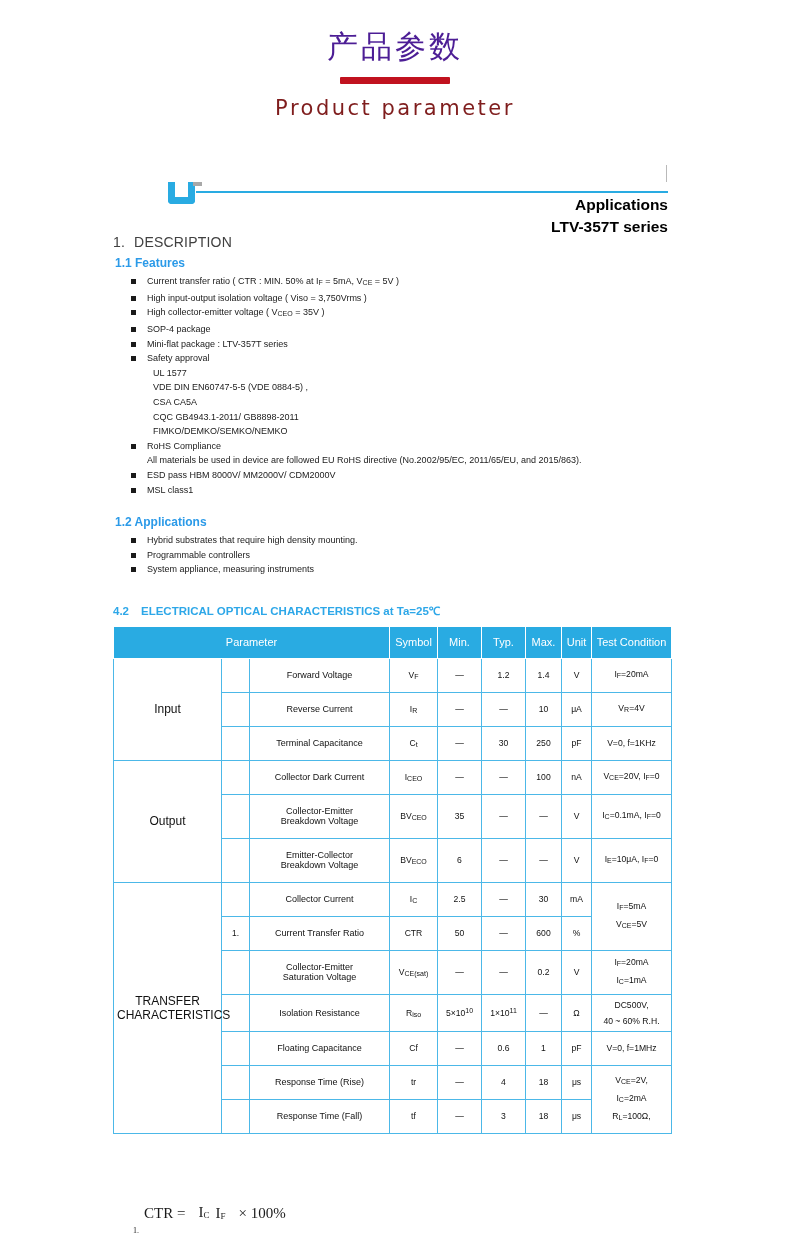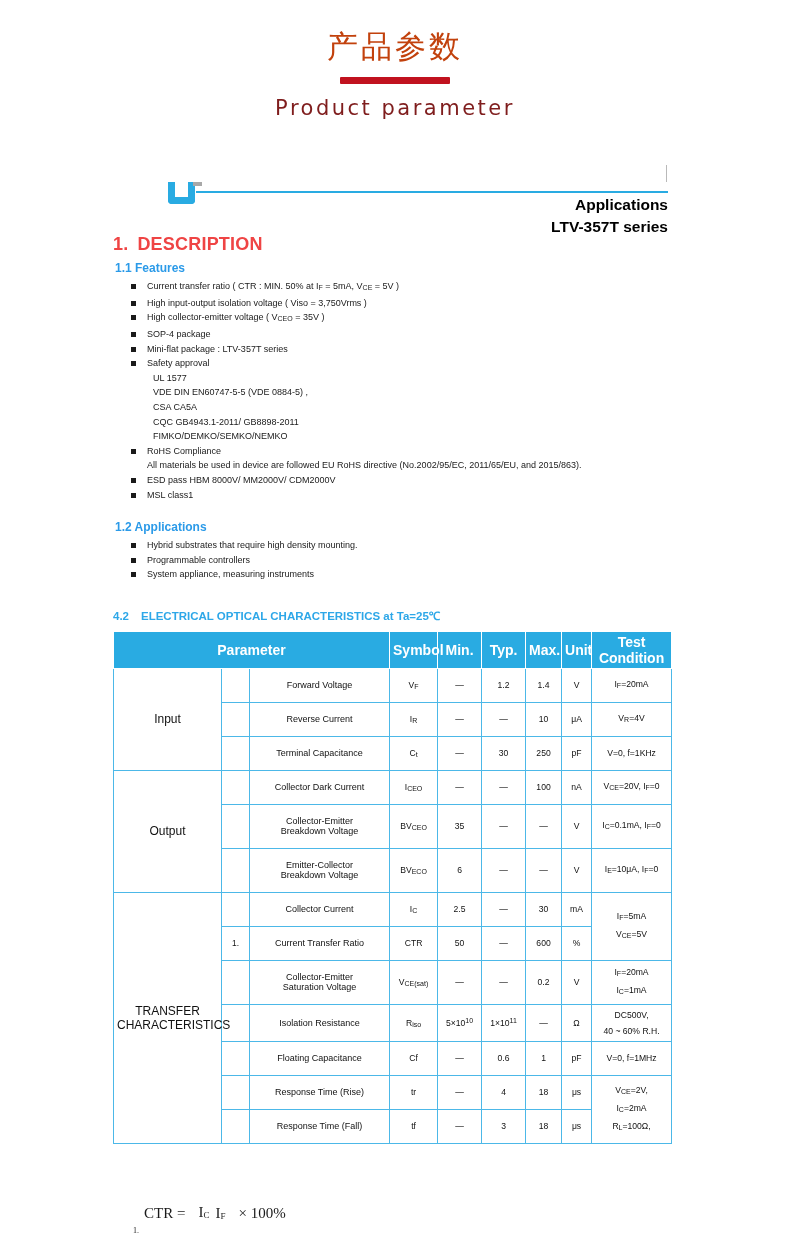--- a/index.html
+++ b/index.html
@@ -9,21 +9,21 @@
     background:#ffffff;
     font-family:"Liberation Sans", sans-serif;
     color:#000;
     position:relative;
     overflow:hidden;
   }
 
   
   .banner { width:100%; padding-top:28px; text-align:center; }
   .banner-cn {
-    font-size:31px; color:#c2410c; letter-spacing:3px;
+    font-size:31px; color:#4c1d95; letter-spacing:3px;
     font-family:"DejaVu Sans", sans-serif; font-weight:400;
     line-height:1.2;
   }
   .banner-rule {
     width:110px; height:7px; background:#c1121f;
     margin:12px auto 0; border-radius:1px;
   }
   .banner-en {
     margin-top:12px; font-size:21px; color:#7f1d1d;
     letter-spacing:2.5px; font-weight:400;
@@ -60,21 +60,21 @@
     position:absolute; right:0; top:28px;
     text-align:right; font-size:15.5px; font-weight:bold;
     line-height:1.42; color:#000;
     font-family:"Liberation Sans", sans-serif;
   }
 
   
   .content { margin:0 122px 0 113px; }
 
   h2.sec {
-    font-size:18px; font-weight:bold; color:#ef4444;
+    font-size:14px; font-weight:normal; color:#404040;
     margin:6px 0 6px 0; letter-spacing:.2px;
   }
   h2.sec .num { margin-right:9px; }
 
   h3.sub {
     font-size:12px; font-weight:bold; color:#2b9ae8;
     margin:0 0 4px 2px;
   }
 
   h2.sec4 {
@@ -104,22 +104,22 @@
   table.spec {
     border-collapse:collapse; width:552px;
     margin-top:2px; table-layout:fixed;
     font-size:8.6px; color:#111;
   }
   table.spec th, table.spec td {
     border:1px solid #4cb8e8; padding:2px 3px;
     text-align:center; vertical-align:middle;
   }
   table.spec thead th {
-    background:#29abe2; color:#ffffff; font-weight:bold;
-    font-size:14px; height:32px;
+    background:#29abe2; color:#ffffff; font-weight:normal;
+    font-size:11px; height:32px;
     border-color:#ffffff;
   }
   table.spec thead th.corner { background:#29abe2; }
   td.grp { font-size:12px; color:#111; }
   td.prm { text-align:center; font-size:9px; }
   td.note { width:24px; font-size:8.4px; }
   td.cond {
     text-align:left; padding-left:6px; line-height:16px;
     font-size:8.6px;
   }

